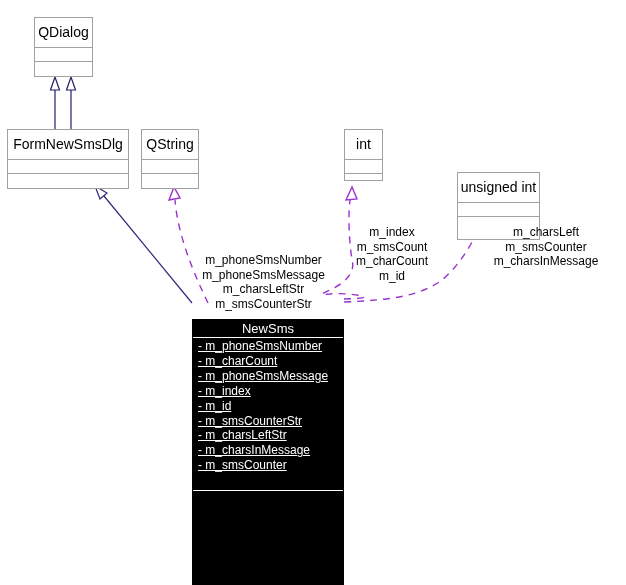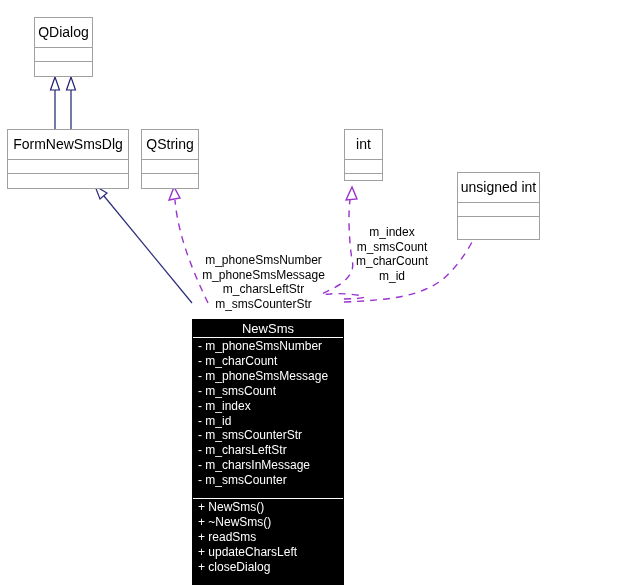--- a/index.html
+++ b/index.html
@@ -62,21 +62,22 @@
     box-sizing: border-box;
     height: 18px;
     line-height: 17px;
     text-align: center;
     font-size: 13px;
     color: #ffffff;
     border-bottom: 1px solid #ffffff;
     white-space: nowrap;
   }
   .node-focus .members {
-    padding: 1px 0 10px 0;
+    padding: 1px 0 17px 0;
+    text-decoration: underline;
   }
   .node-focus .members.sep {
     border-bottom: 1px solid #ffffff;
   }
   .node-focus .member {
     font-size: 12px;
     line-height: 14.9px;
     color: #ffffff;
     padding-left: 5px;
     white-space: nowrap;
@@ -154,45 +155,42 @@
     <div class="compartment sep"></div>
     <div class="compartment"></div>
   </div>
 
   <div class="node-focus" style="left:192px; top:303px; width:152px; height:270px;">
     <div class="title">NewSms</div>
     <div class="members sep">
       <div class="member">- m_phoneSmsNumber</div>
       <div class="member">- m_charCount</div>
       <div class="member">- m_phoneSmsMessage</div>
-      <div class="member">- m_smsCount</div>
       <div class="member">- m_index</div>
       <div class="member">- m_id</div>
       <div class="member">- m_smsCounterStr</div>
       <div class="member">- m_charsLeftStr</div>
       <div class="member">- m_charsInMessage</div>
       <div class="member">- m_smsCounter</div>
-    </div>
-    <div class="members">
-      <div class="member">+ NewSms()</div>
-      <div class="member">+ ~NewSms()</div>
-      <div class="member">+ readSms</div>
-      <div class="member">+ updateCharsLeft</div>
-      <div class="member">+ closeDialog</div>
     </div>
   </div>
 
   <div class="edge-label" style="left:196px; top:217px; width:135px;margin-top:36px;">
     <div>m_phoneSmsNumber</div>
     <div>m_phoneSmsMessage</div>
     <div>m_charsLeftStr</div>
     <div>m_smsCounterStr</div>
   </div>
 
   <div class="edge-label" style="left:345px; top:217px; width:94px;margin-top:8px;">
     <div>m_index</div>
     <div>m_smsCount</div>
     <div>m_charCount</div>
     <div>m_id</div>
   </div>
 
+  <div class="edge-label" style="left:484px; top:225px; width:124px;">
+    <div>m_charsLeft</div>
+    <div>m_smsCounter</div>
+    <div>m_charsInMessage</div>
+  </div>
 
 </div>
 
 </body></html>

